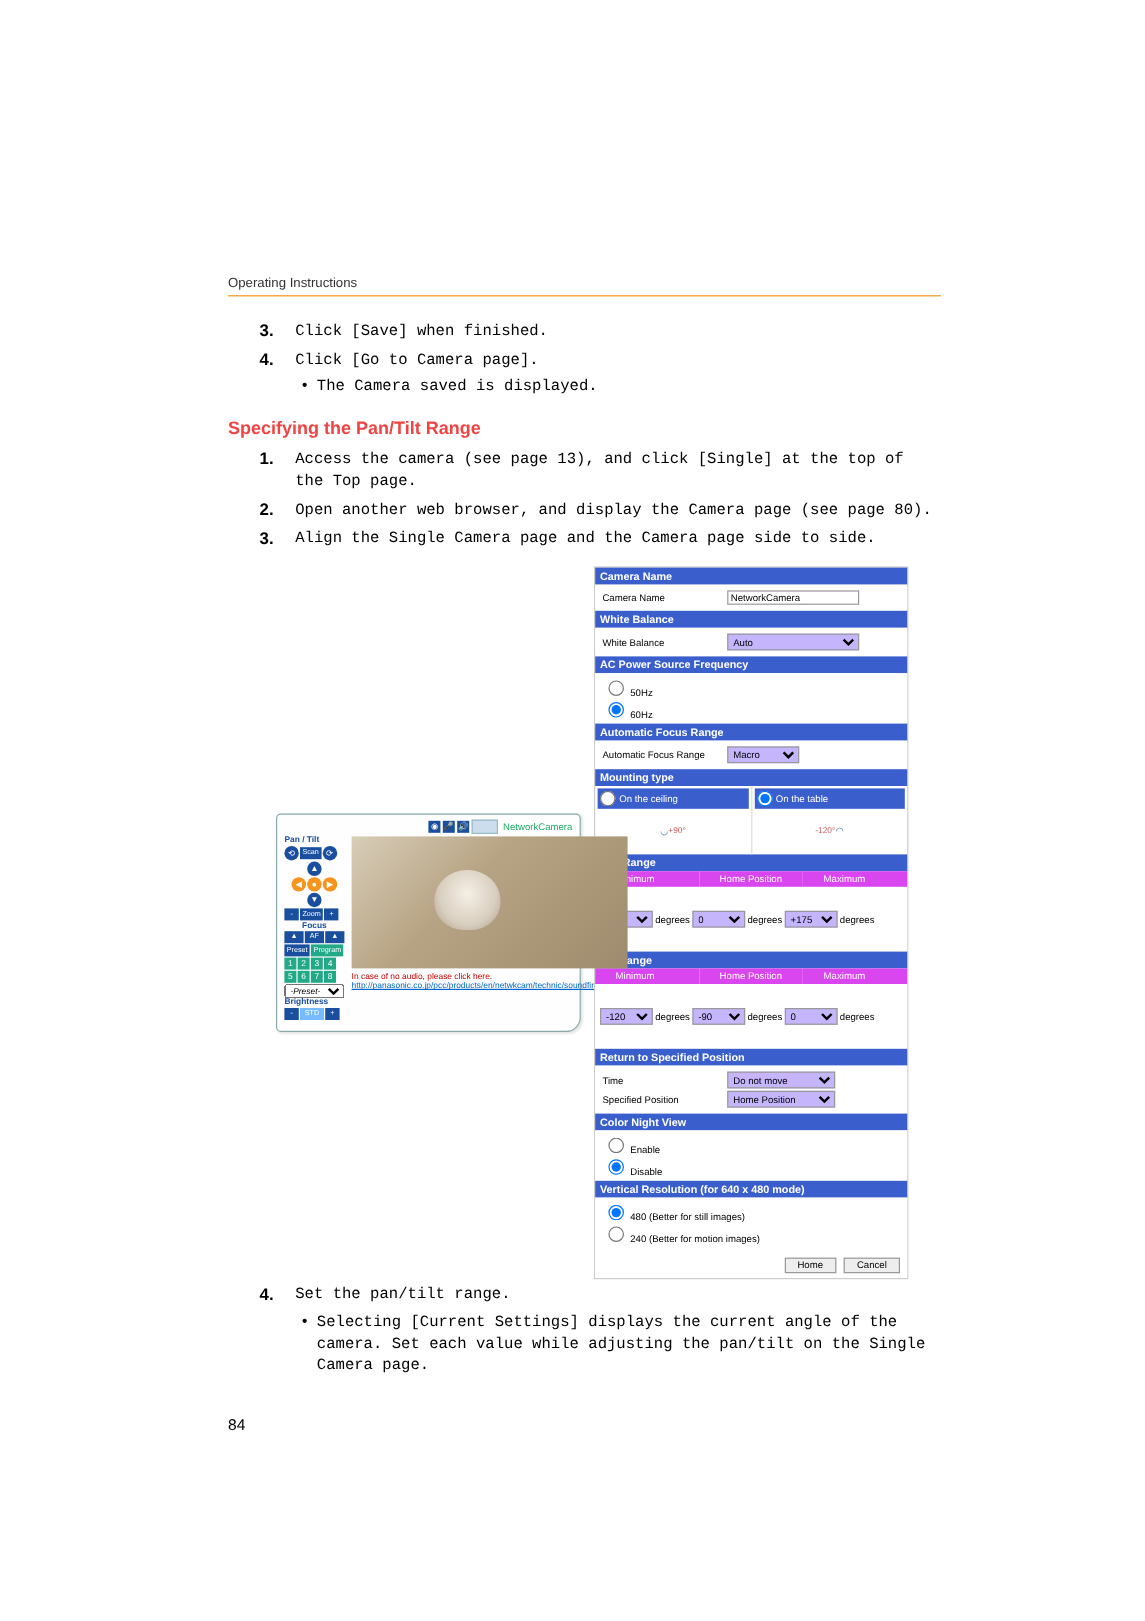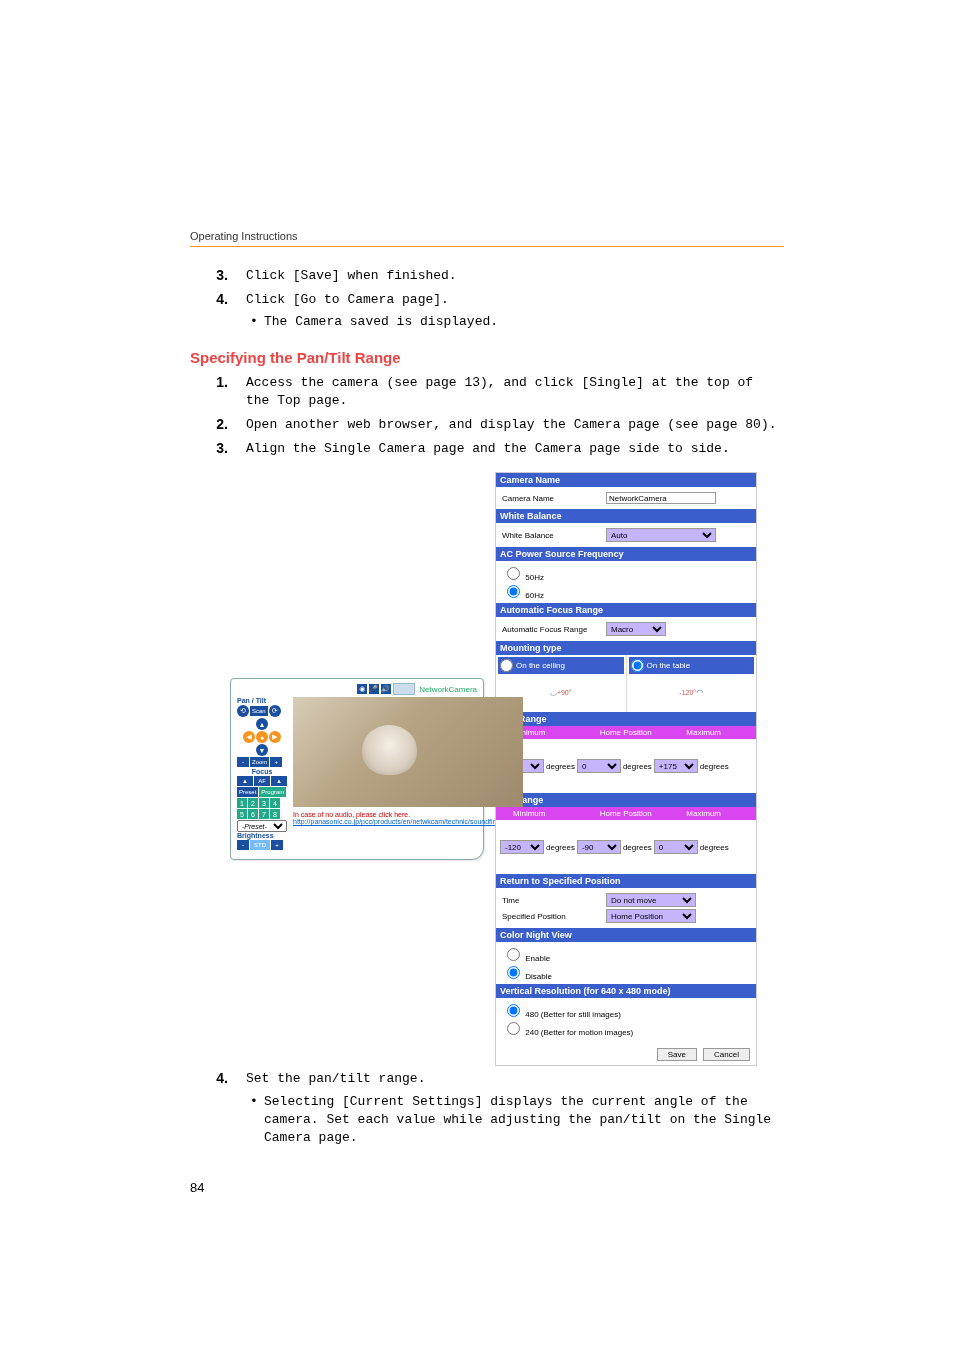--- a/index.html
+++ b/index.html
@@ -480,21 +480,21 @@
         <div><input type="radio" checked="" style=""> <span>Disable</span></div>
       </div>
 
       <div class="sec-h">Vertical Resolution (for 640 x 480 mode)</div>
       <div class="sec-b">
         <div><input type="radio" checked="" style=""> <span>480 (Better for still images)</span></div>
         <div><input type="radio" style=""> <span>240 (Better for motion images)</span></div>
       </div>
 
       <div class="btnbar">
-        <button>Save</button>
+        <button>Home</button>
         <button>Cancel</button>
       </div>
     </div>
   </div>
 
   <ol class="main-list">
     <li>
       <div class="num">4.</div>
       <div class="body">
         <span>Set the pan/tilt range.</span>

